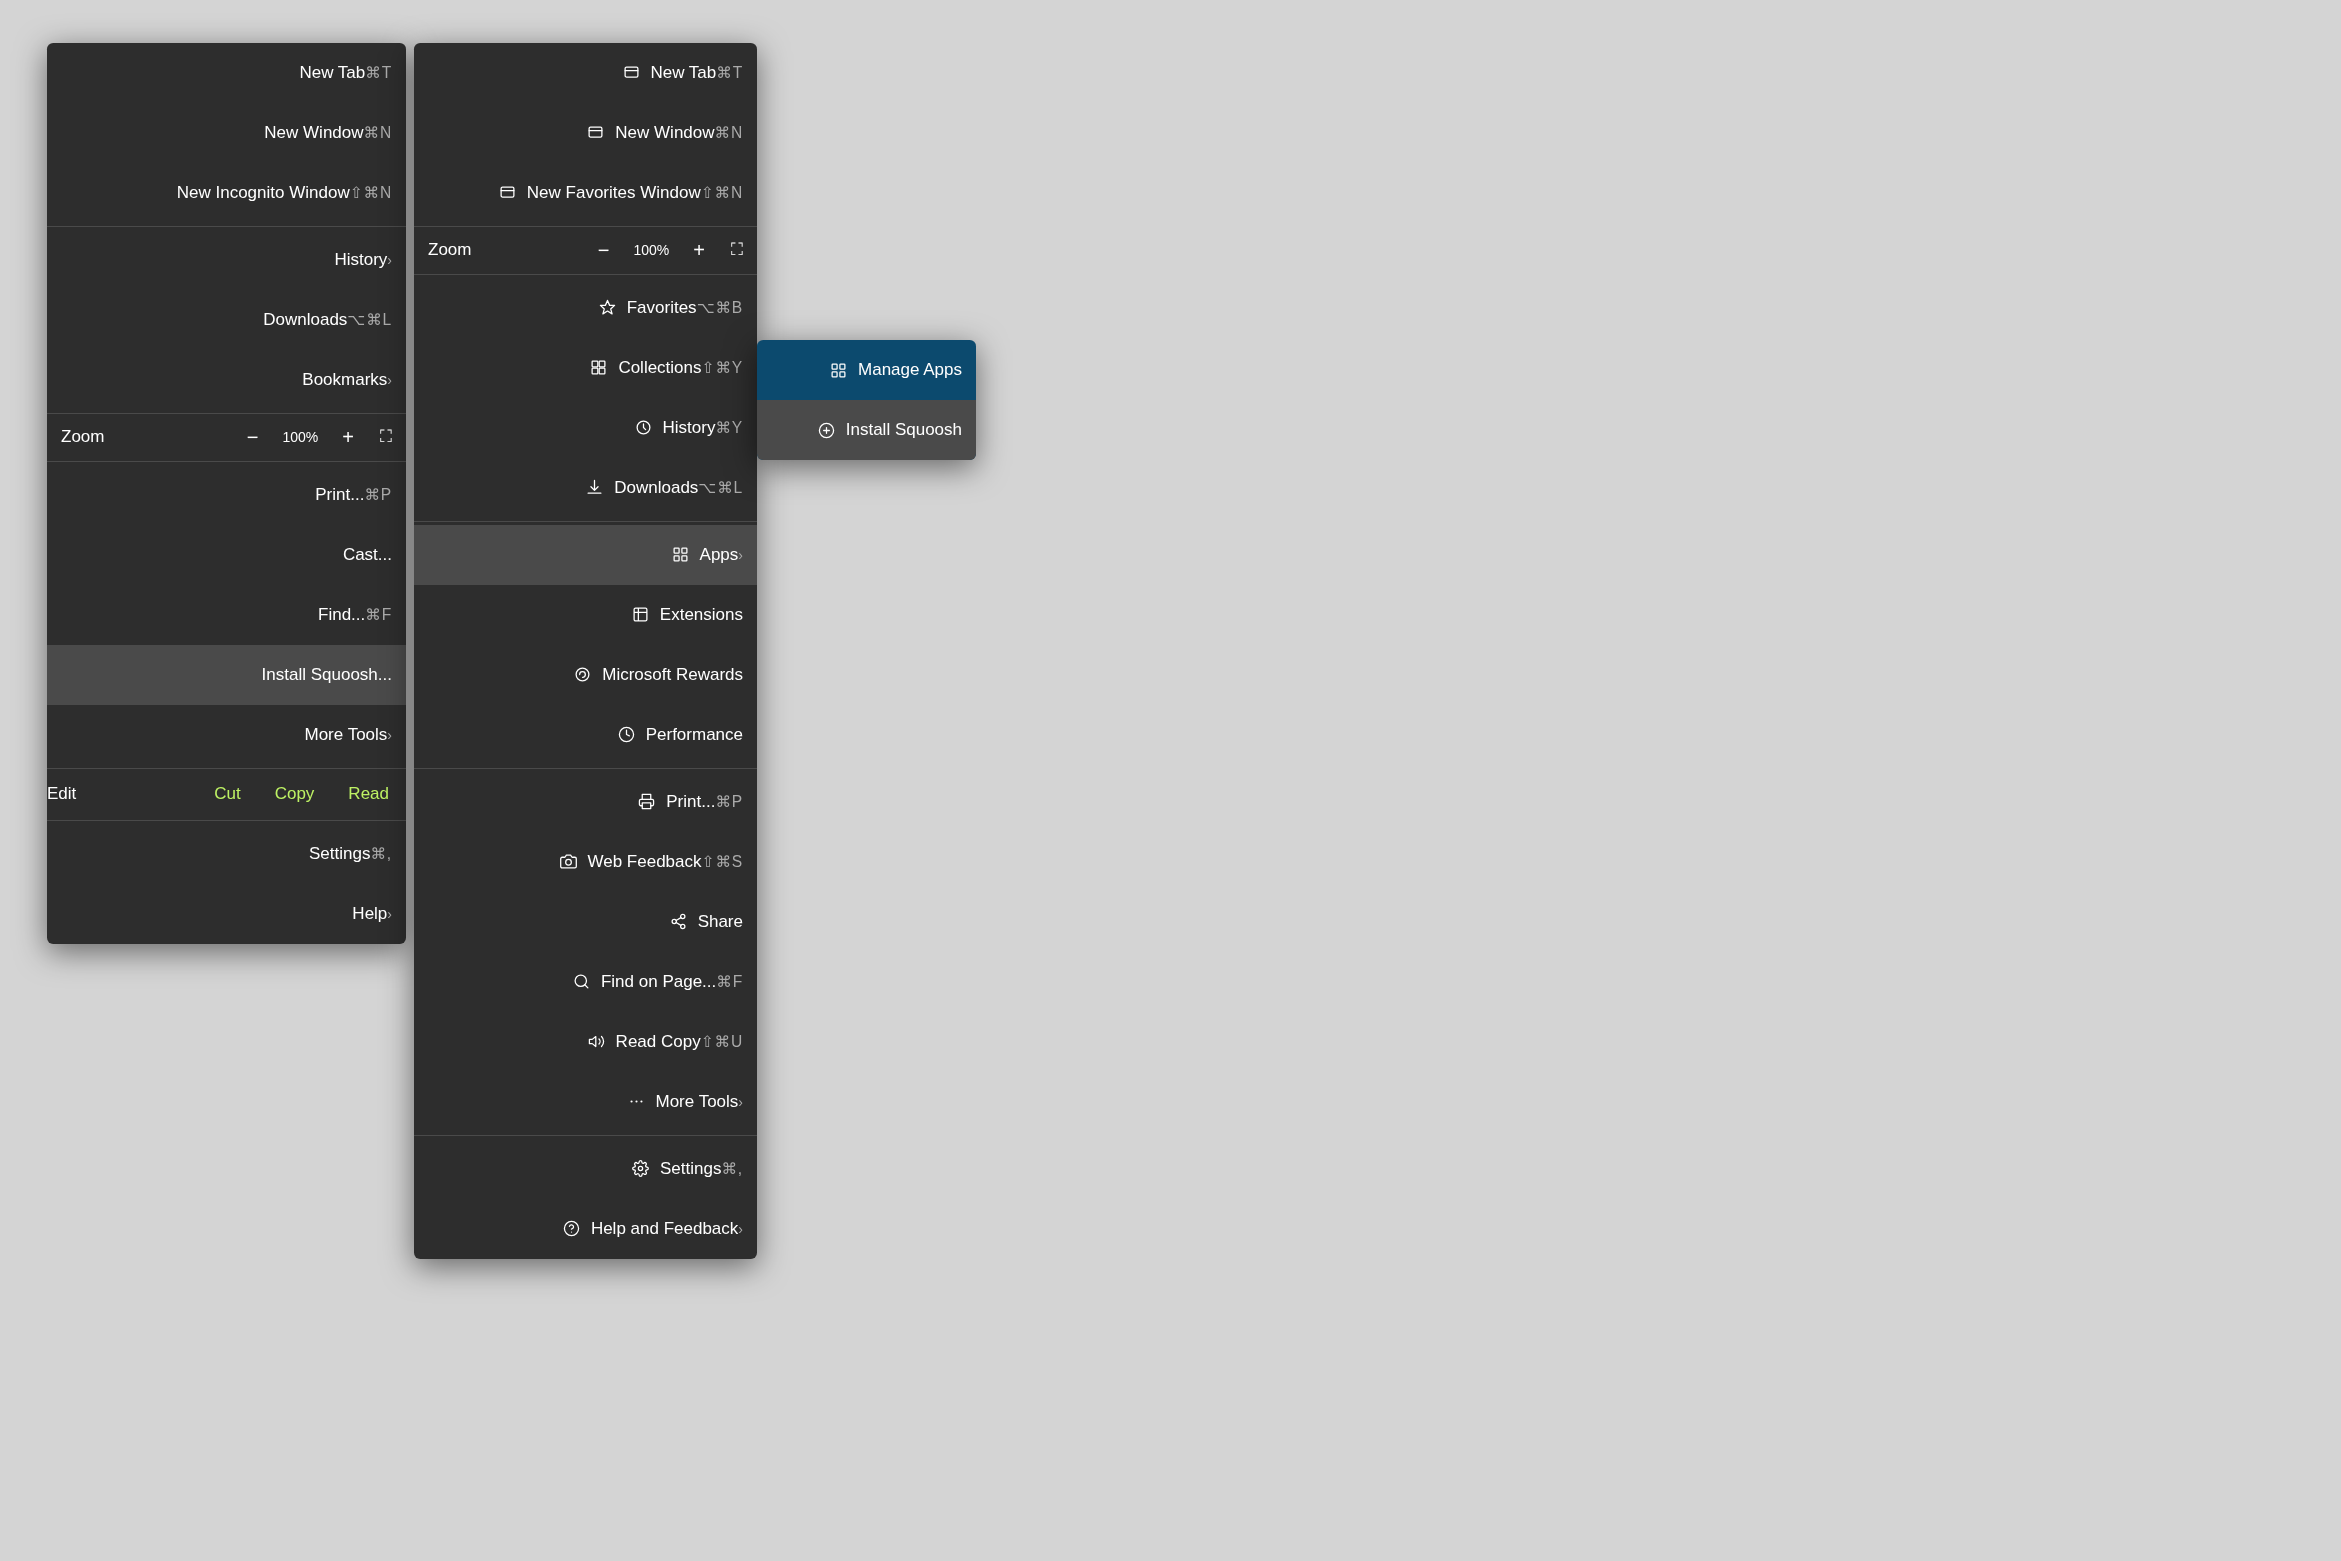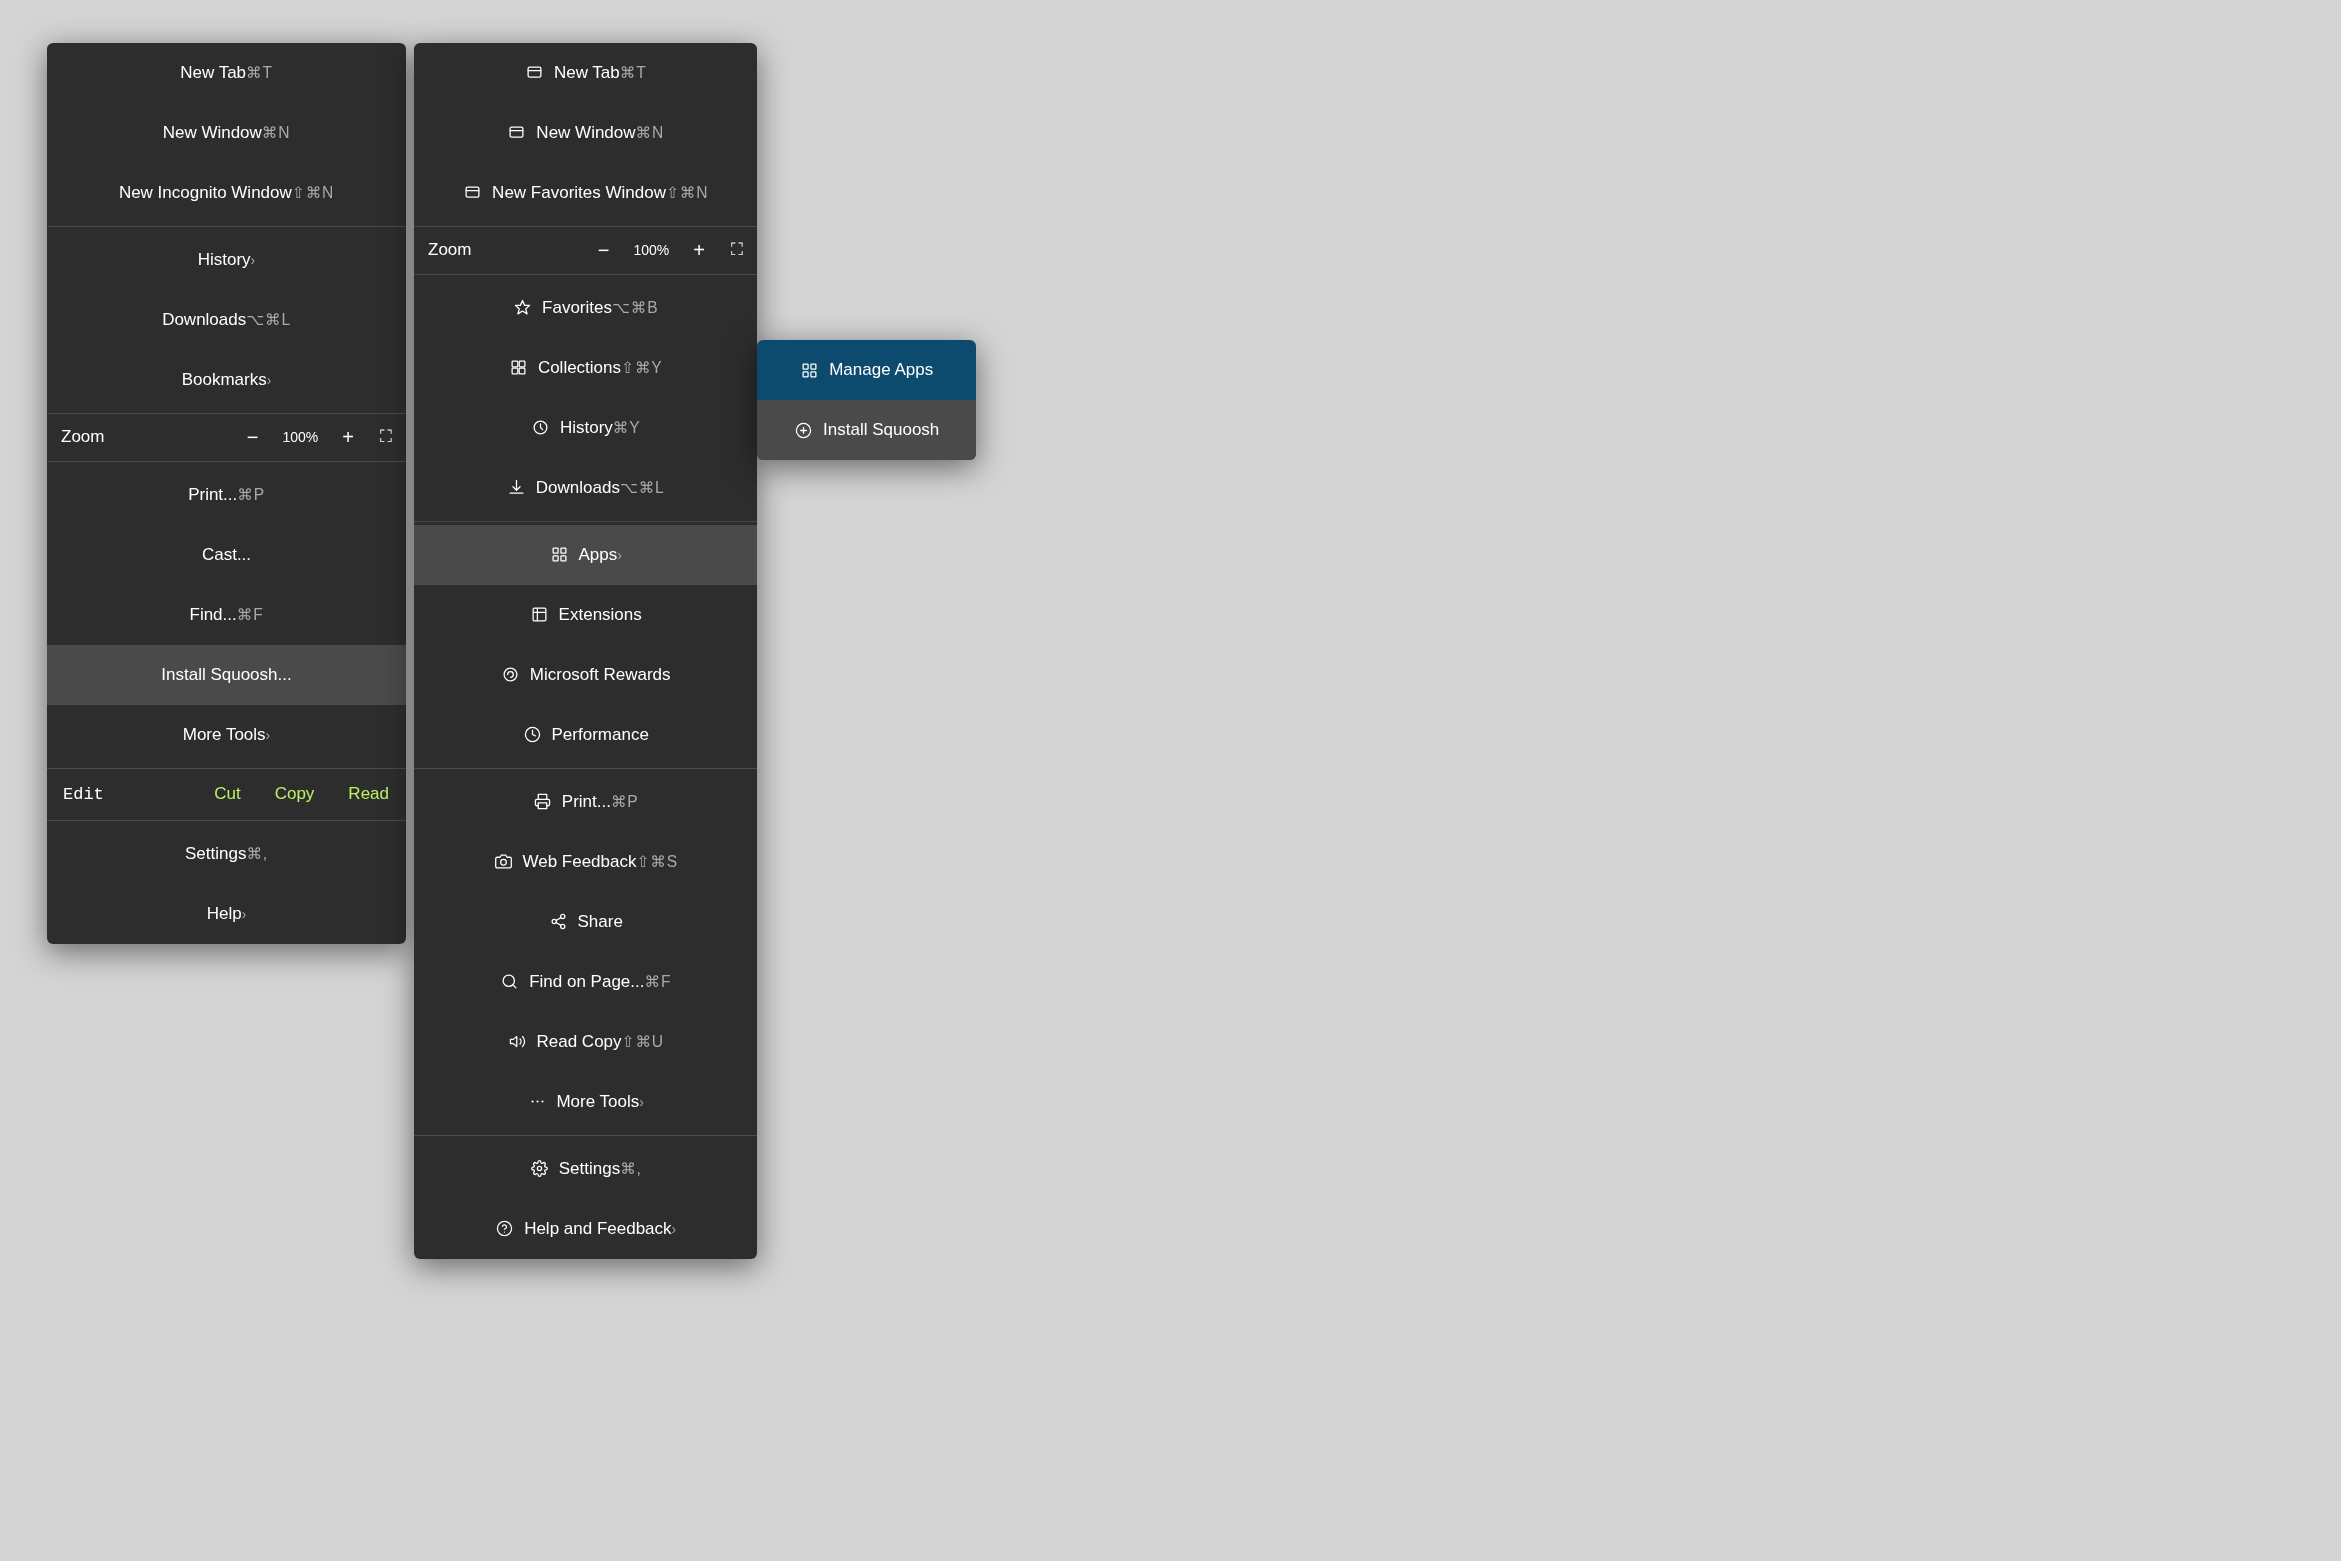--- a/index.html
+++ b/index.html
@@ -18,21 +18,21 @@
       background: #2d2d2d;
       border-radius: 6.2px;
       overflow: hidden;
       box-shadow: 0 7.8px 31px rgba(0,0,0,0.5);
       min-width: 250px;
     }
 
     .menu-item {
       display: flex;
       align-items: center;
-      justify-content: center;
+      justify-content: flex-end;
       padding: 20px 14px;
       color: #ffffff;
       font-size: 17px;
       cursor: pointer;
       user-select: none;
       min-height: 41px;
     }
 
     .menu-item:hover, .menu-item.highlighted {
       background: #4a4a4a;
@@ -128,22 +128,21 @@
       display: flex;
       align-items: center;
       padding: 7.8px 0px;
       color: #ffffff;
       font-size: 17px;
       min-height: 41px;
     }
 
     .edit-row .edit-label {
       flex: 1;
-      padding-left: 16px;
-      font-family: Liberation Mono, monospace;
+      padding-left: 0;
     }
 
     .edit-row .edit-actions {
       display: flex;
       gap: 0;
     }
 
     .edit-action {
       padding: 4.7px 17px;
       color: #bef264;

